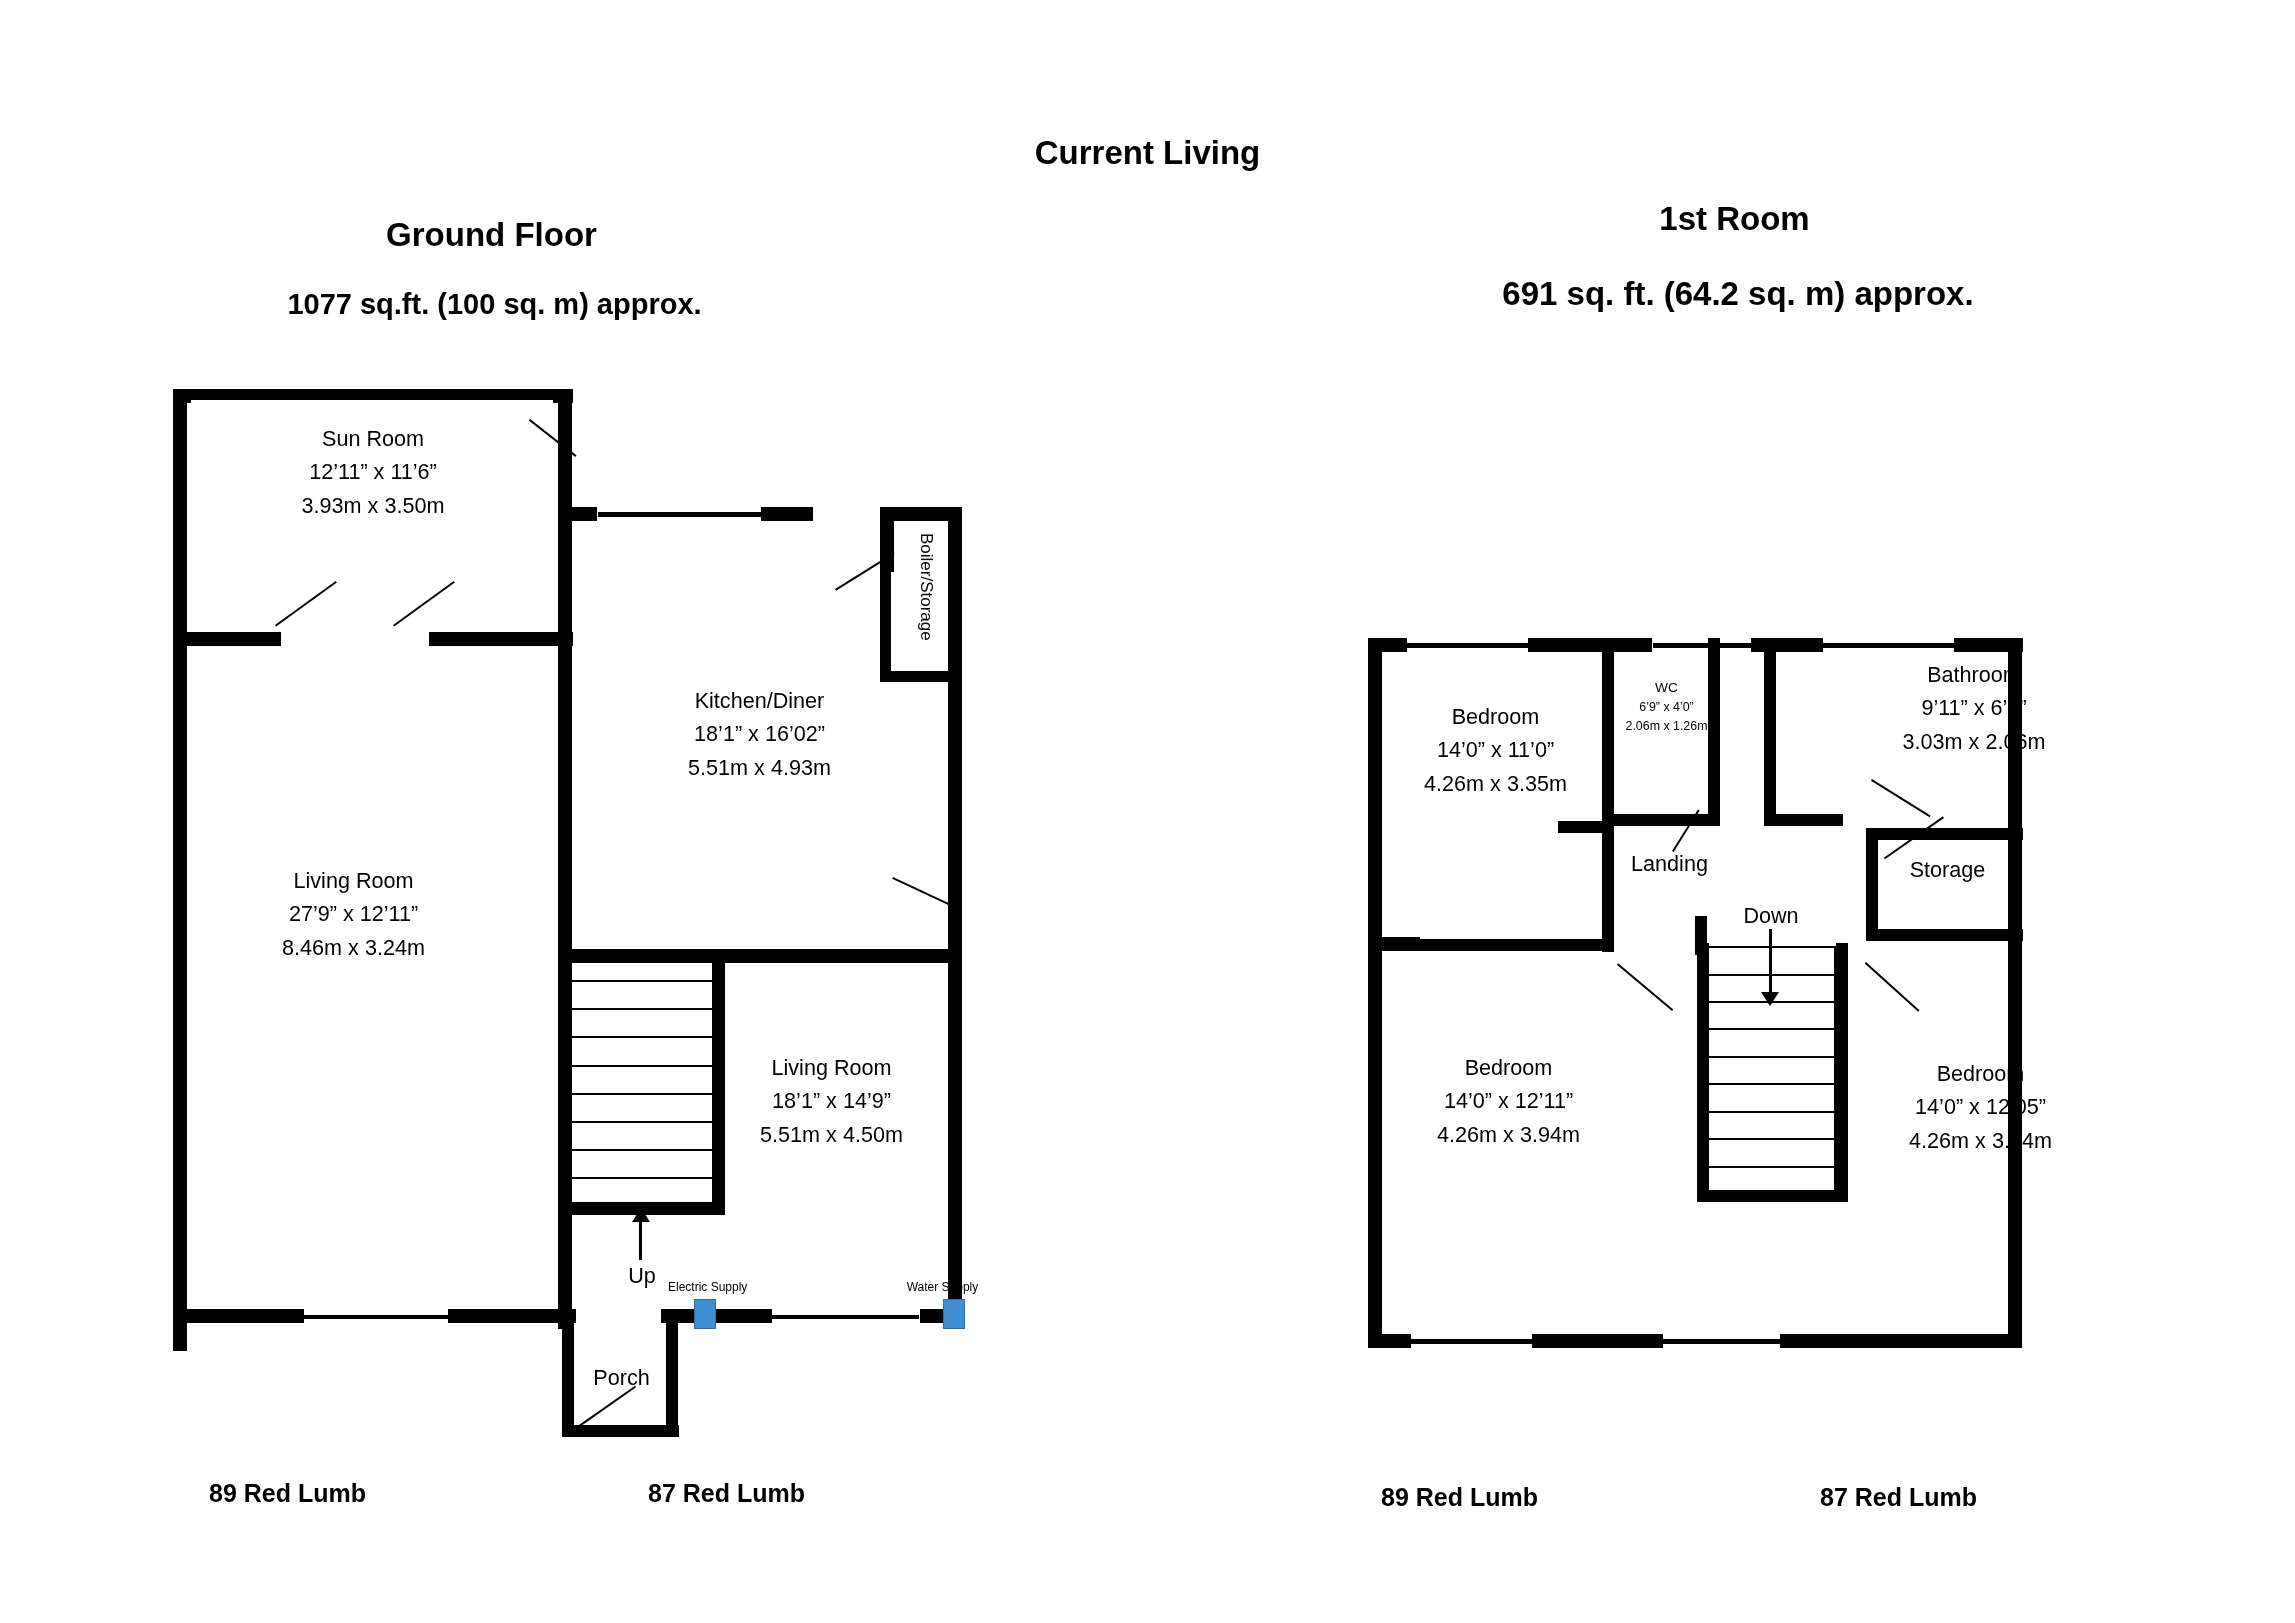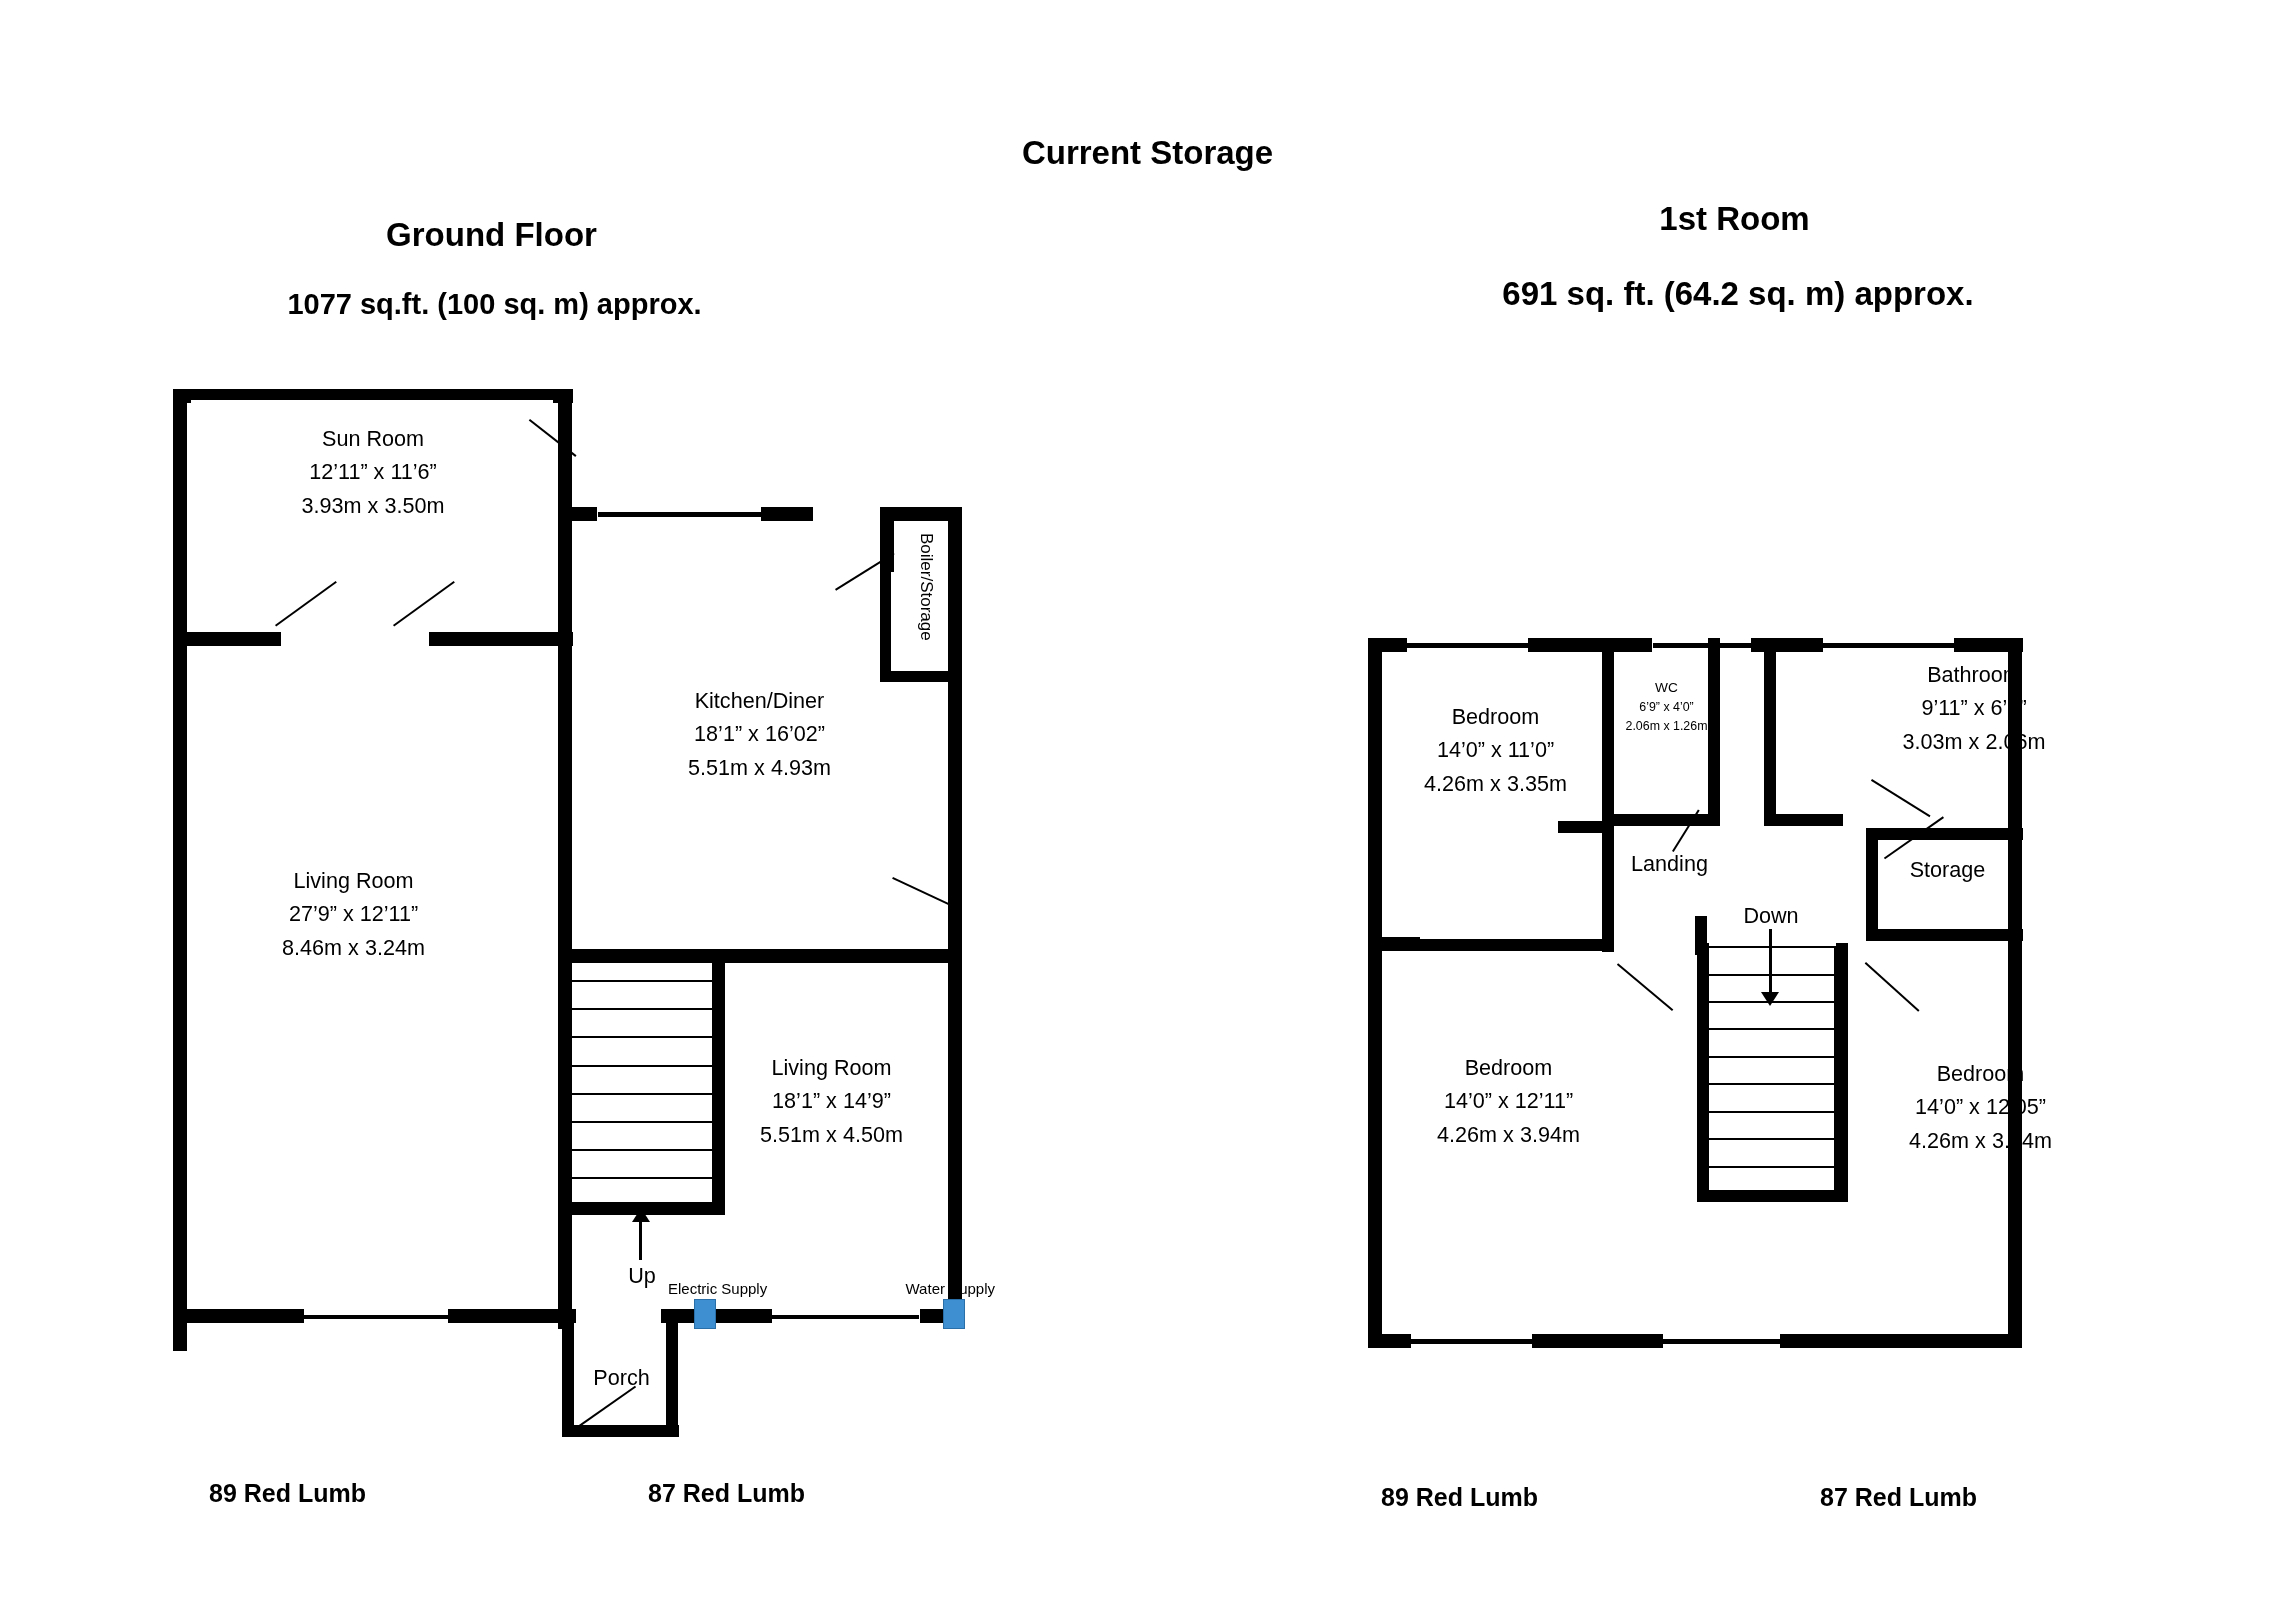--- a/index.html
+++ b/index.html
@@ -108,29 +108,29 @@
   }
 
   
   .supply-box {
     position: absolute;
     background: #3d8fd1;
     border: 1.3px solid #2a6fa8;
   }
   .supply-text {
     position: absolute;
-    font-size: 15px;
-    text-align: right;
+    font-size: 12px;
+    text-align: center;
     white-space: nowrap;
   }
 </style>
 </head>
 <body>
 
-<div class="abs" id="main-title">Current Storage</div>
+<div class="abs" id="main-title">Current Living</div>
 
 <div class="abs" id="gf-title">Ground Floor</div>
 <div class="abs" id="gf-area">1077 sq.ft. (100 sq. m) approx.</div>
 
 <div class="abs" id="ff-title">1st Room</div>
 <div class="abs" id="ff-area">691 sq. ft. (64.2 sq. m) approx.</div>
 
 <div class="abs" style="left:0;top:0;width:1047px;height:1623px;">
 
   <div class="wall" style="left:173px;top:389px;width:399px;height:10.5px;"></div>

